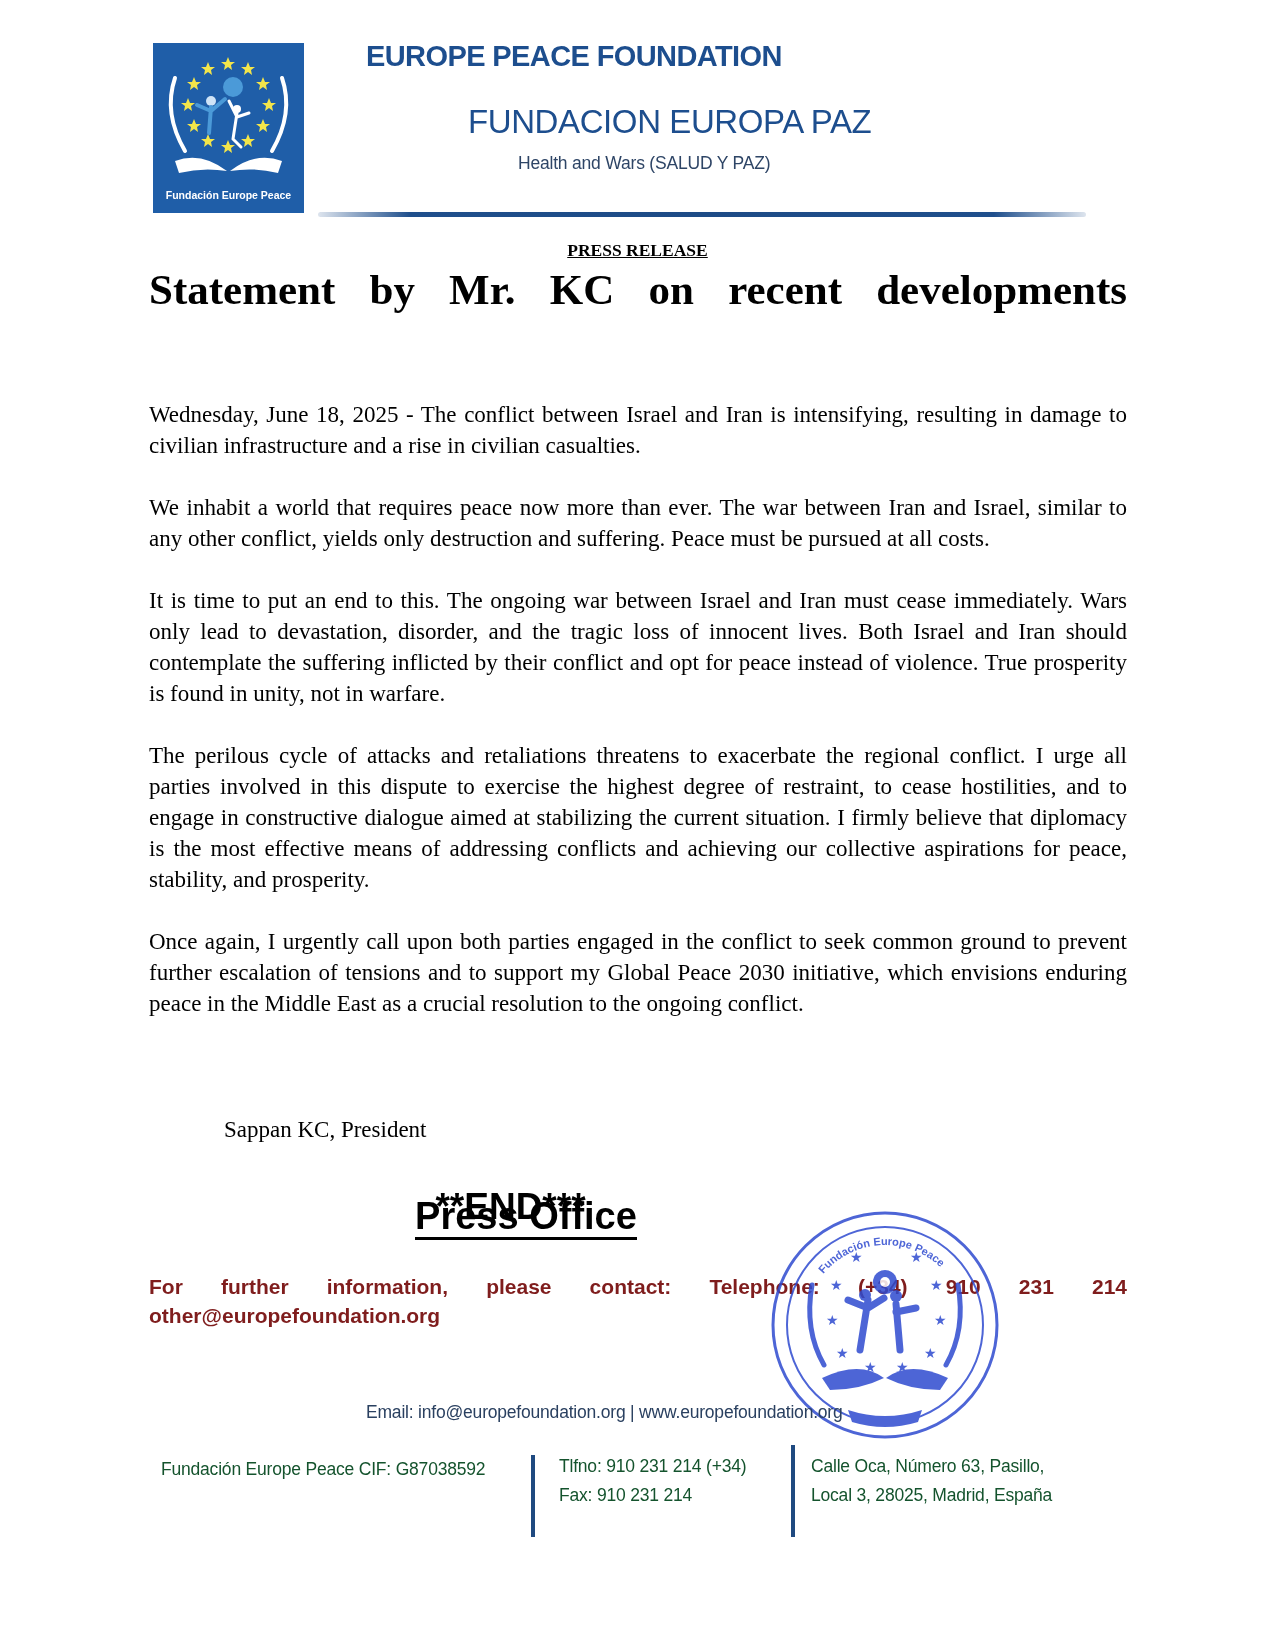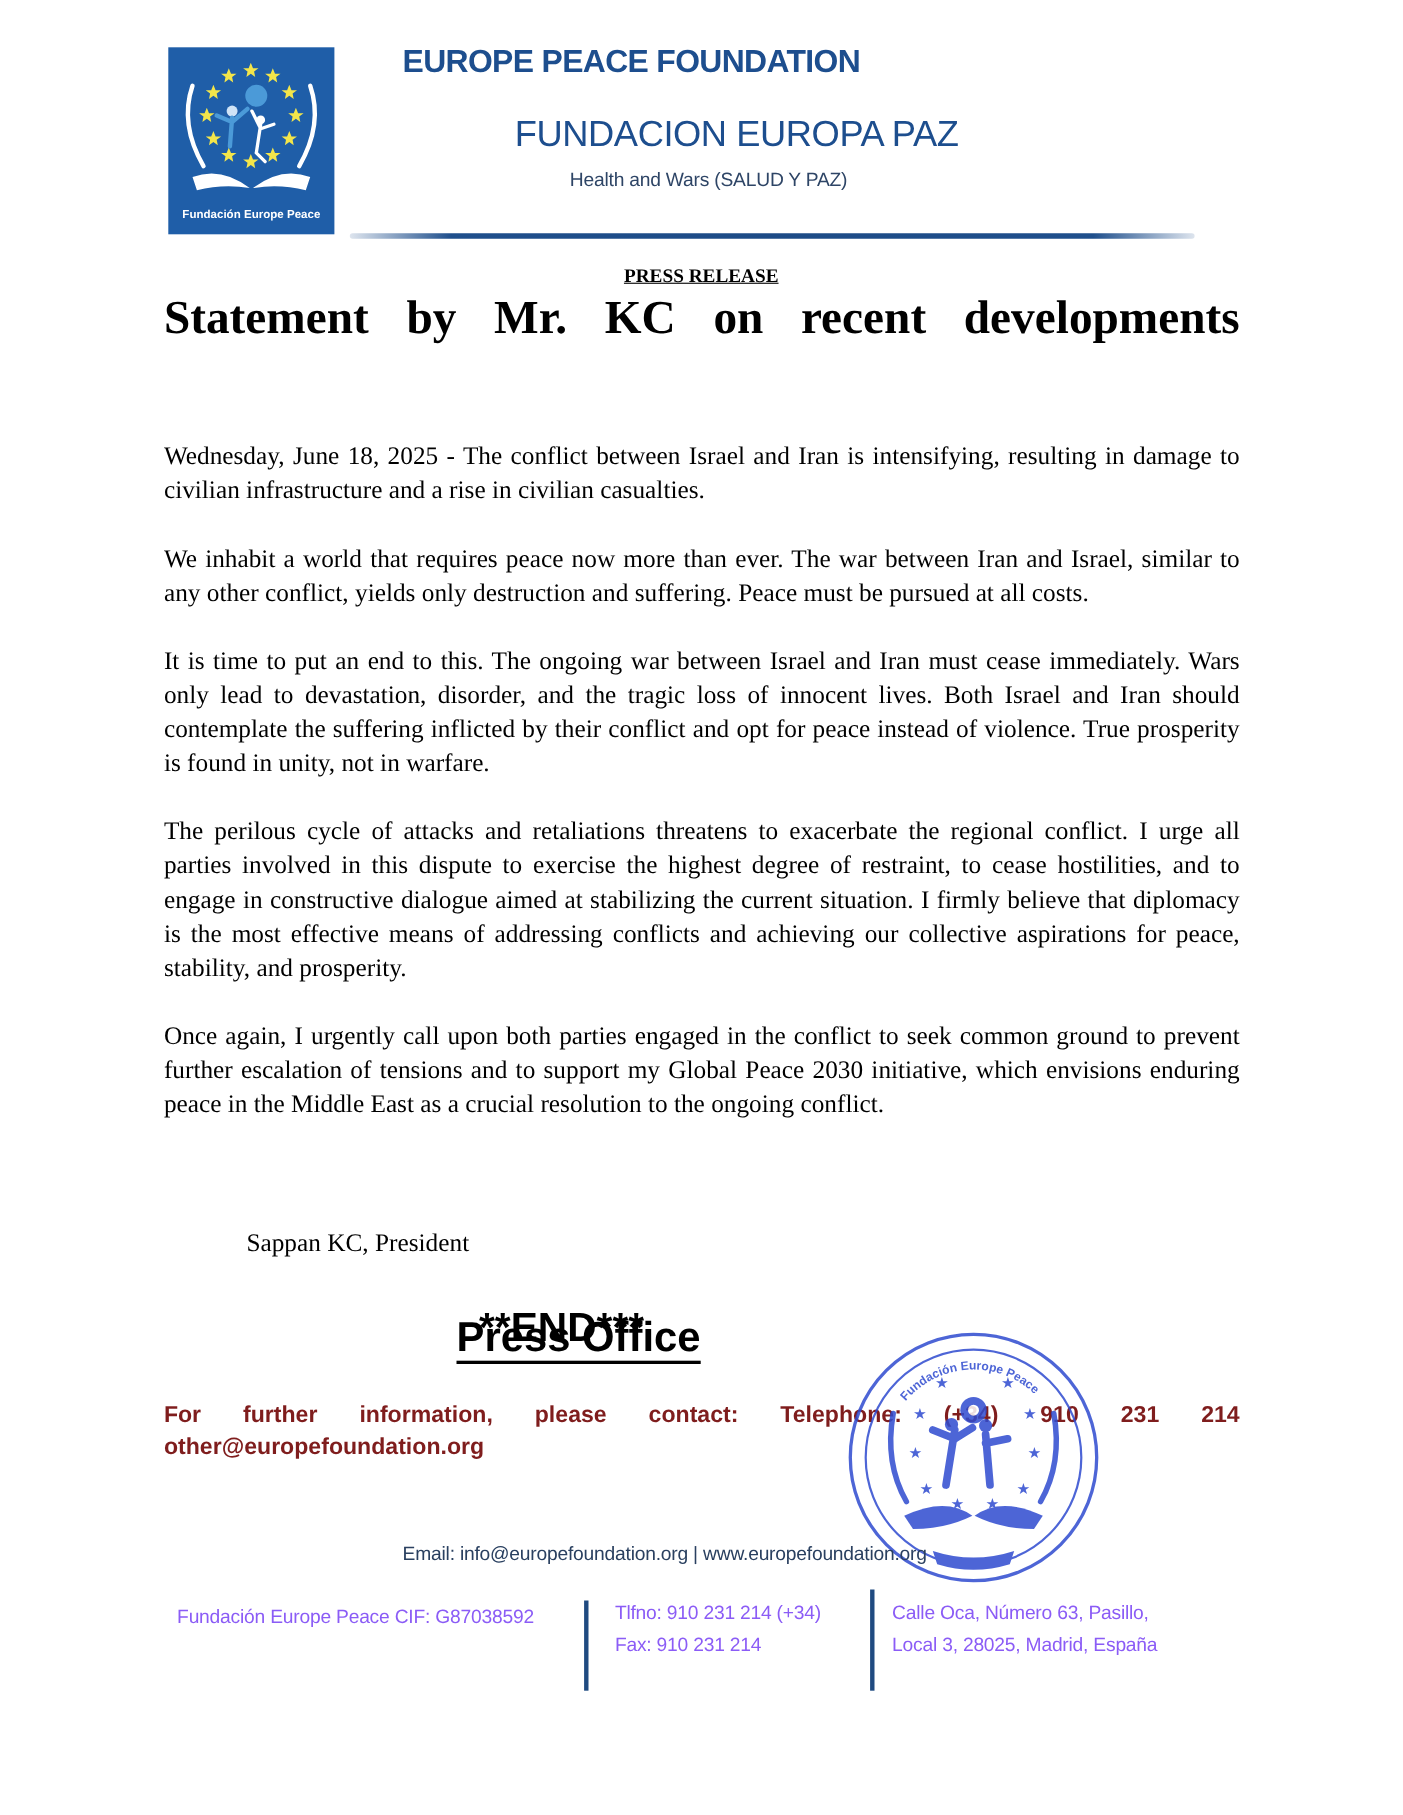--- a/index.html
+++ b/index.html
@@ -42,21 +42,21 @@
     font-size:21px; line-height:29px; color:#7f1d1d; }
   .contact .l1 { display:block; text-align:justify; text-align-last:justify; }
   .contact .l2 { display:block; }
 
   
   .stamp { left:760px; top:1200px; width:250px; height:250px; opacity:0.85; }
 
   
   .footer-email { left:366px; top:1402px; font-family:"Liberation Sans", sans-serif; font-size:17.5px;
     color:#2a4060; white-space:nowrap; letter-spacing:-0.2px; }
-  .footer-col { font-family:"Liberation Sans", sans-serif; font-size:17.5px; color:#8b5cf6; line-height:29px;
+  .footer-col { font-family:"Liberation Sans", sans-serif; font-size:17.5px; color:#14532d; line-height:29px;
     white-space:nowrap; letter-spacing:-0.2px; }
   .fc1 { left:161px; top:1455px; }
   .fc2 { left:559px; top:1452px; }
   .fc3 { left:811px; top:1452px; }
   .vdiv { width:4px; background:#1f4a80; }
   .vd1 { left:531px; top:1455px; height:82px; }
   .vd2 { left:791px; top:1445px; height:92px; }
 </style>
 </head>
 <body>

